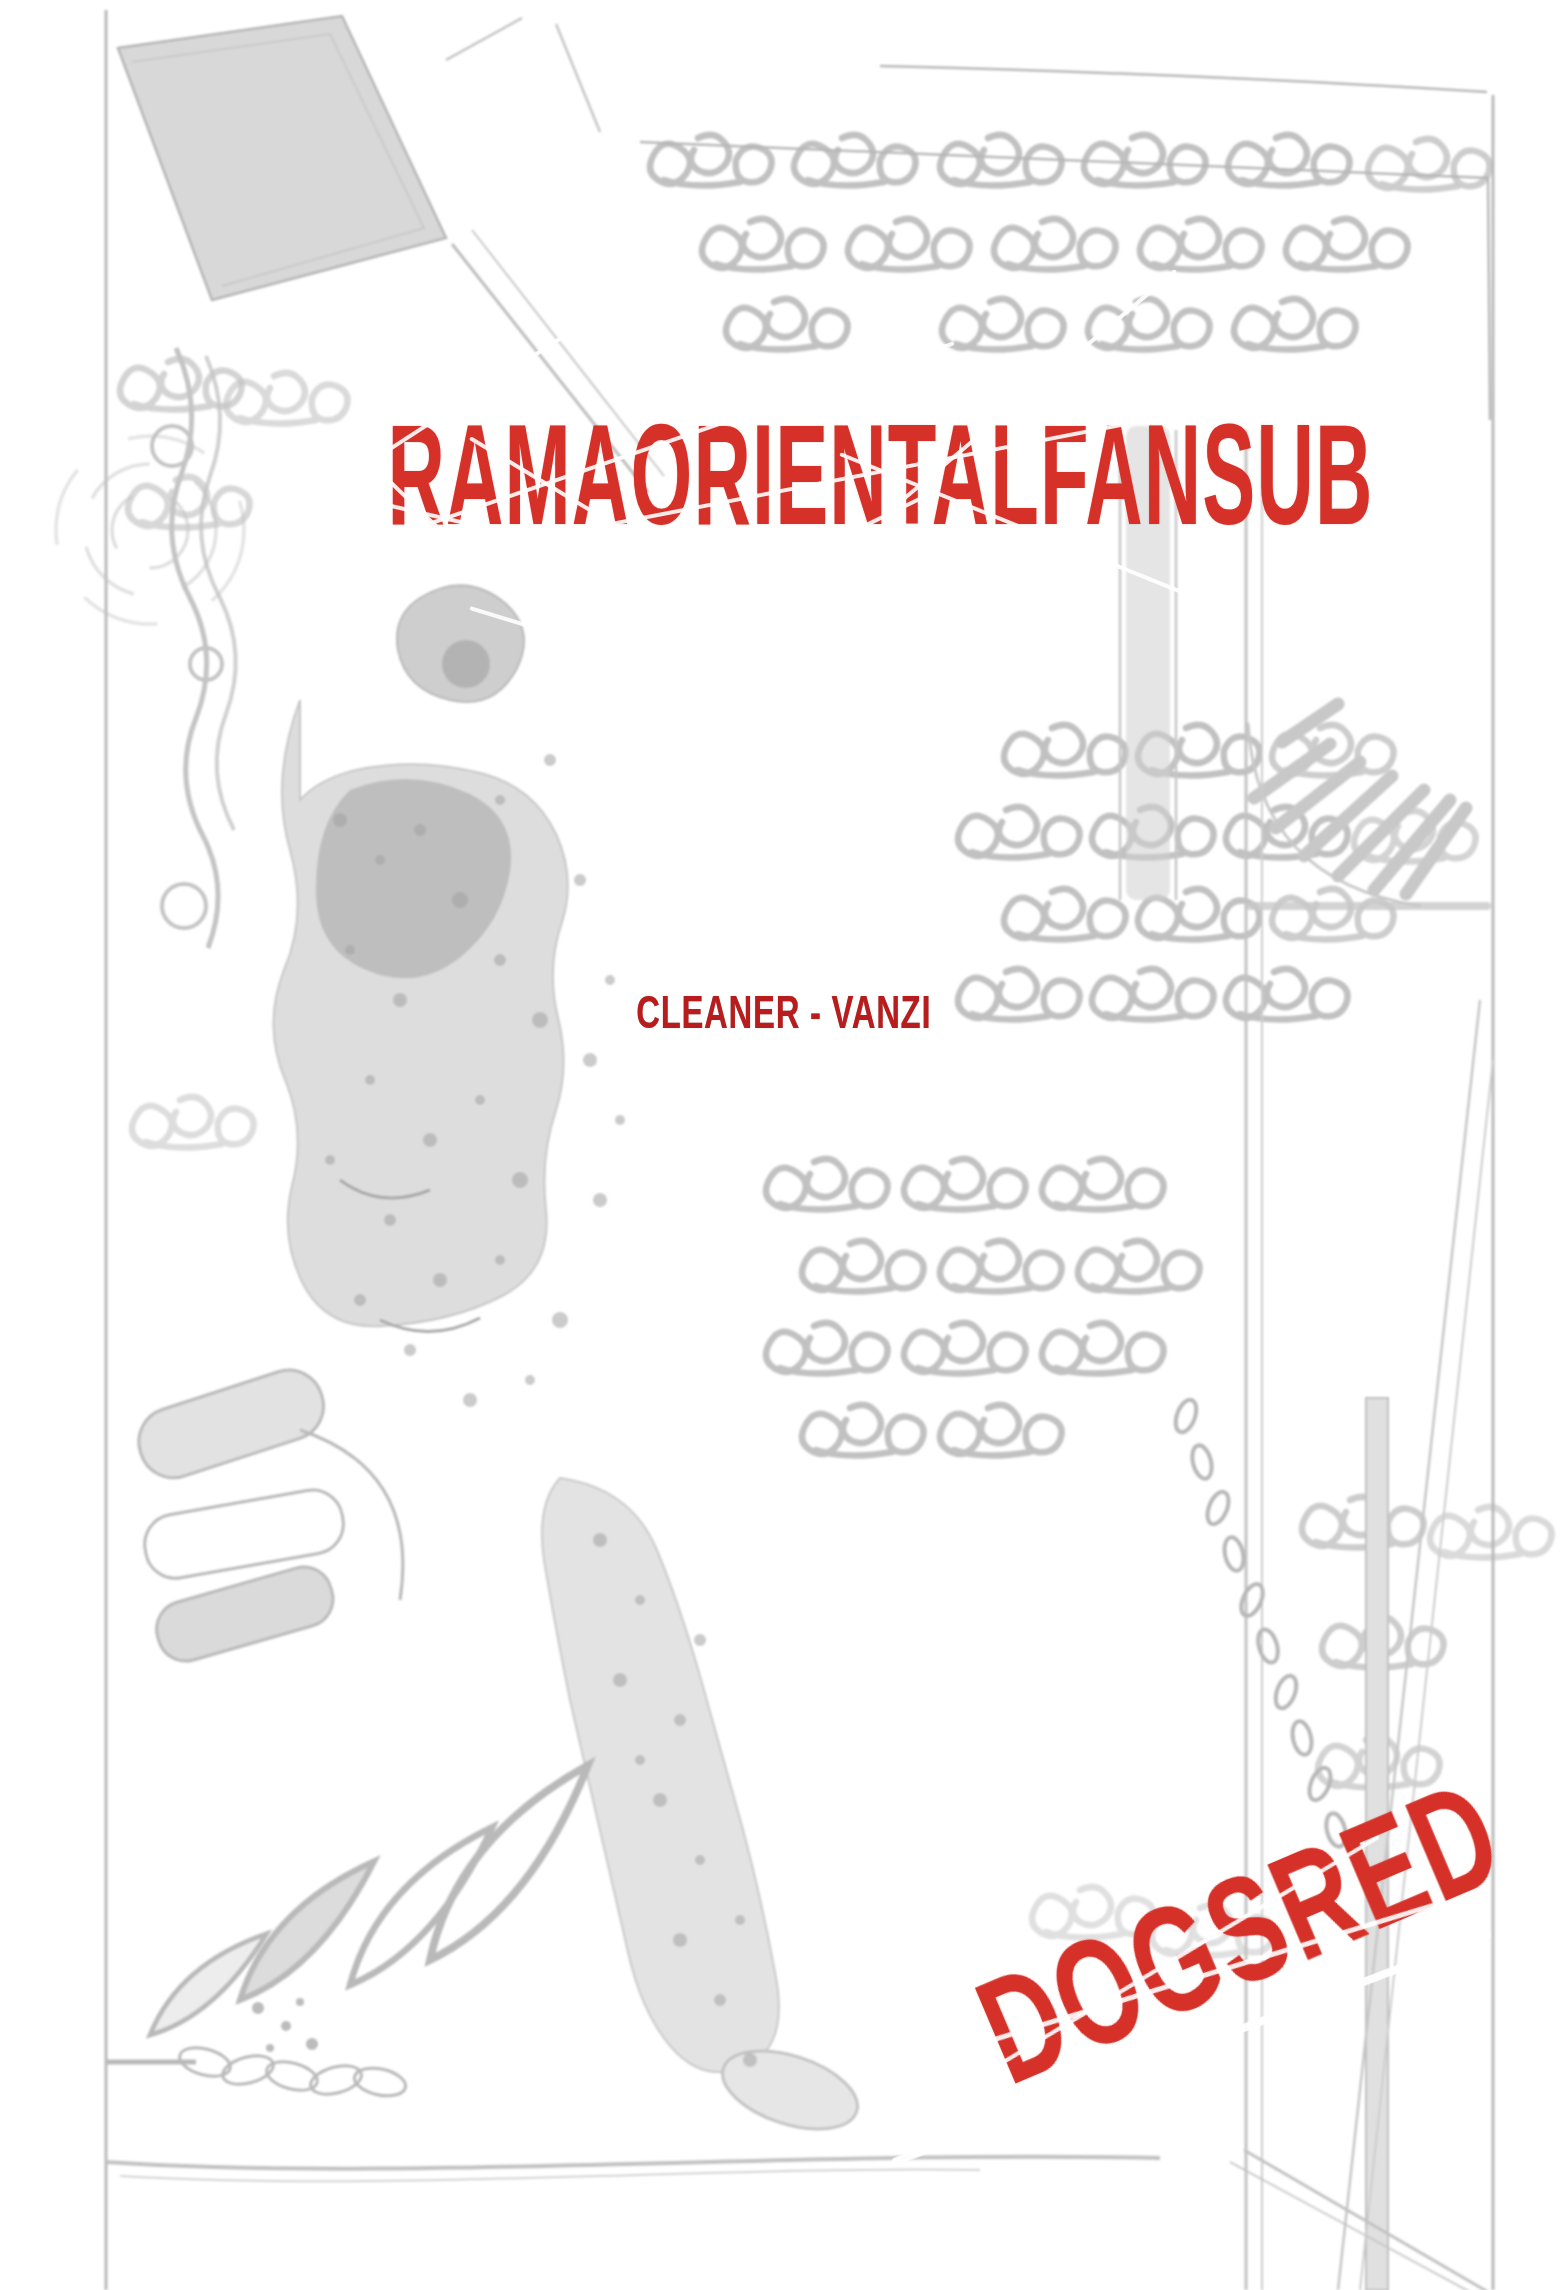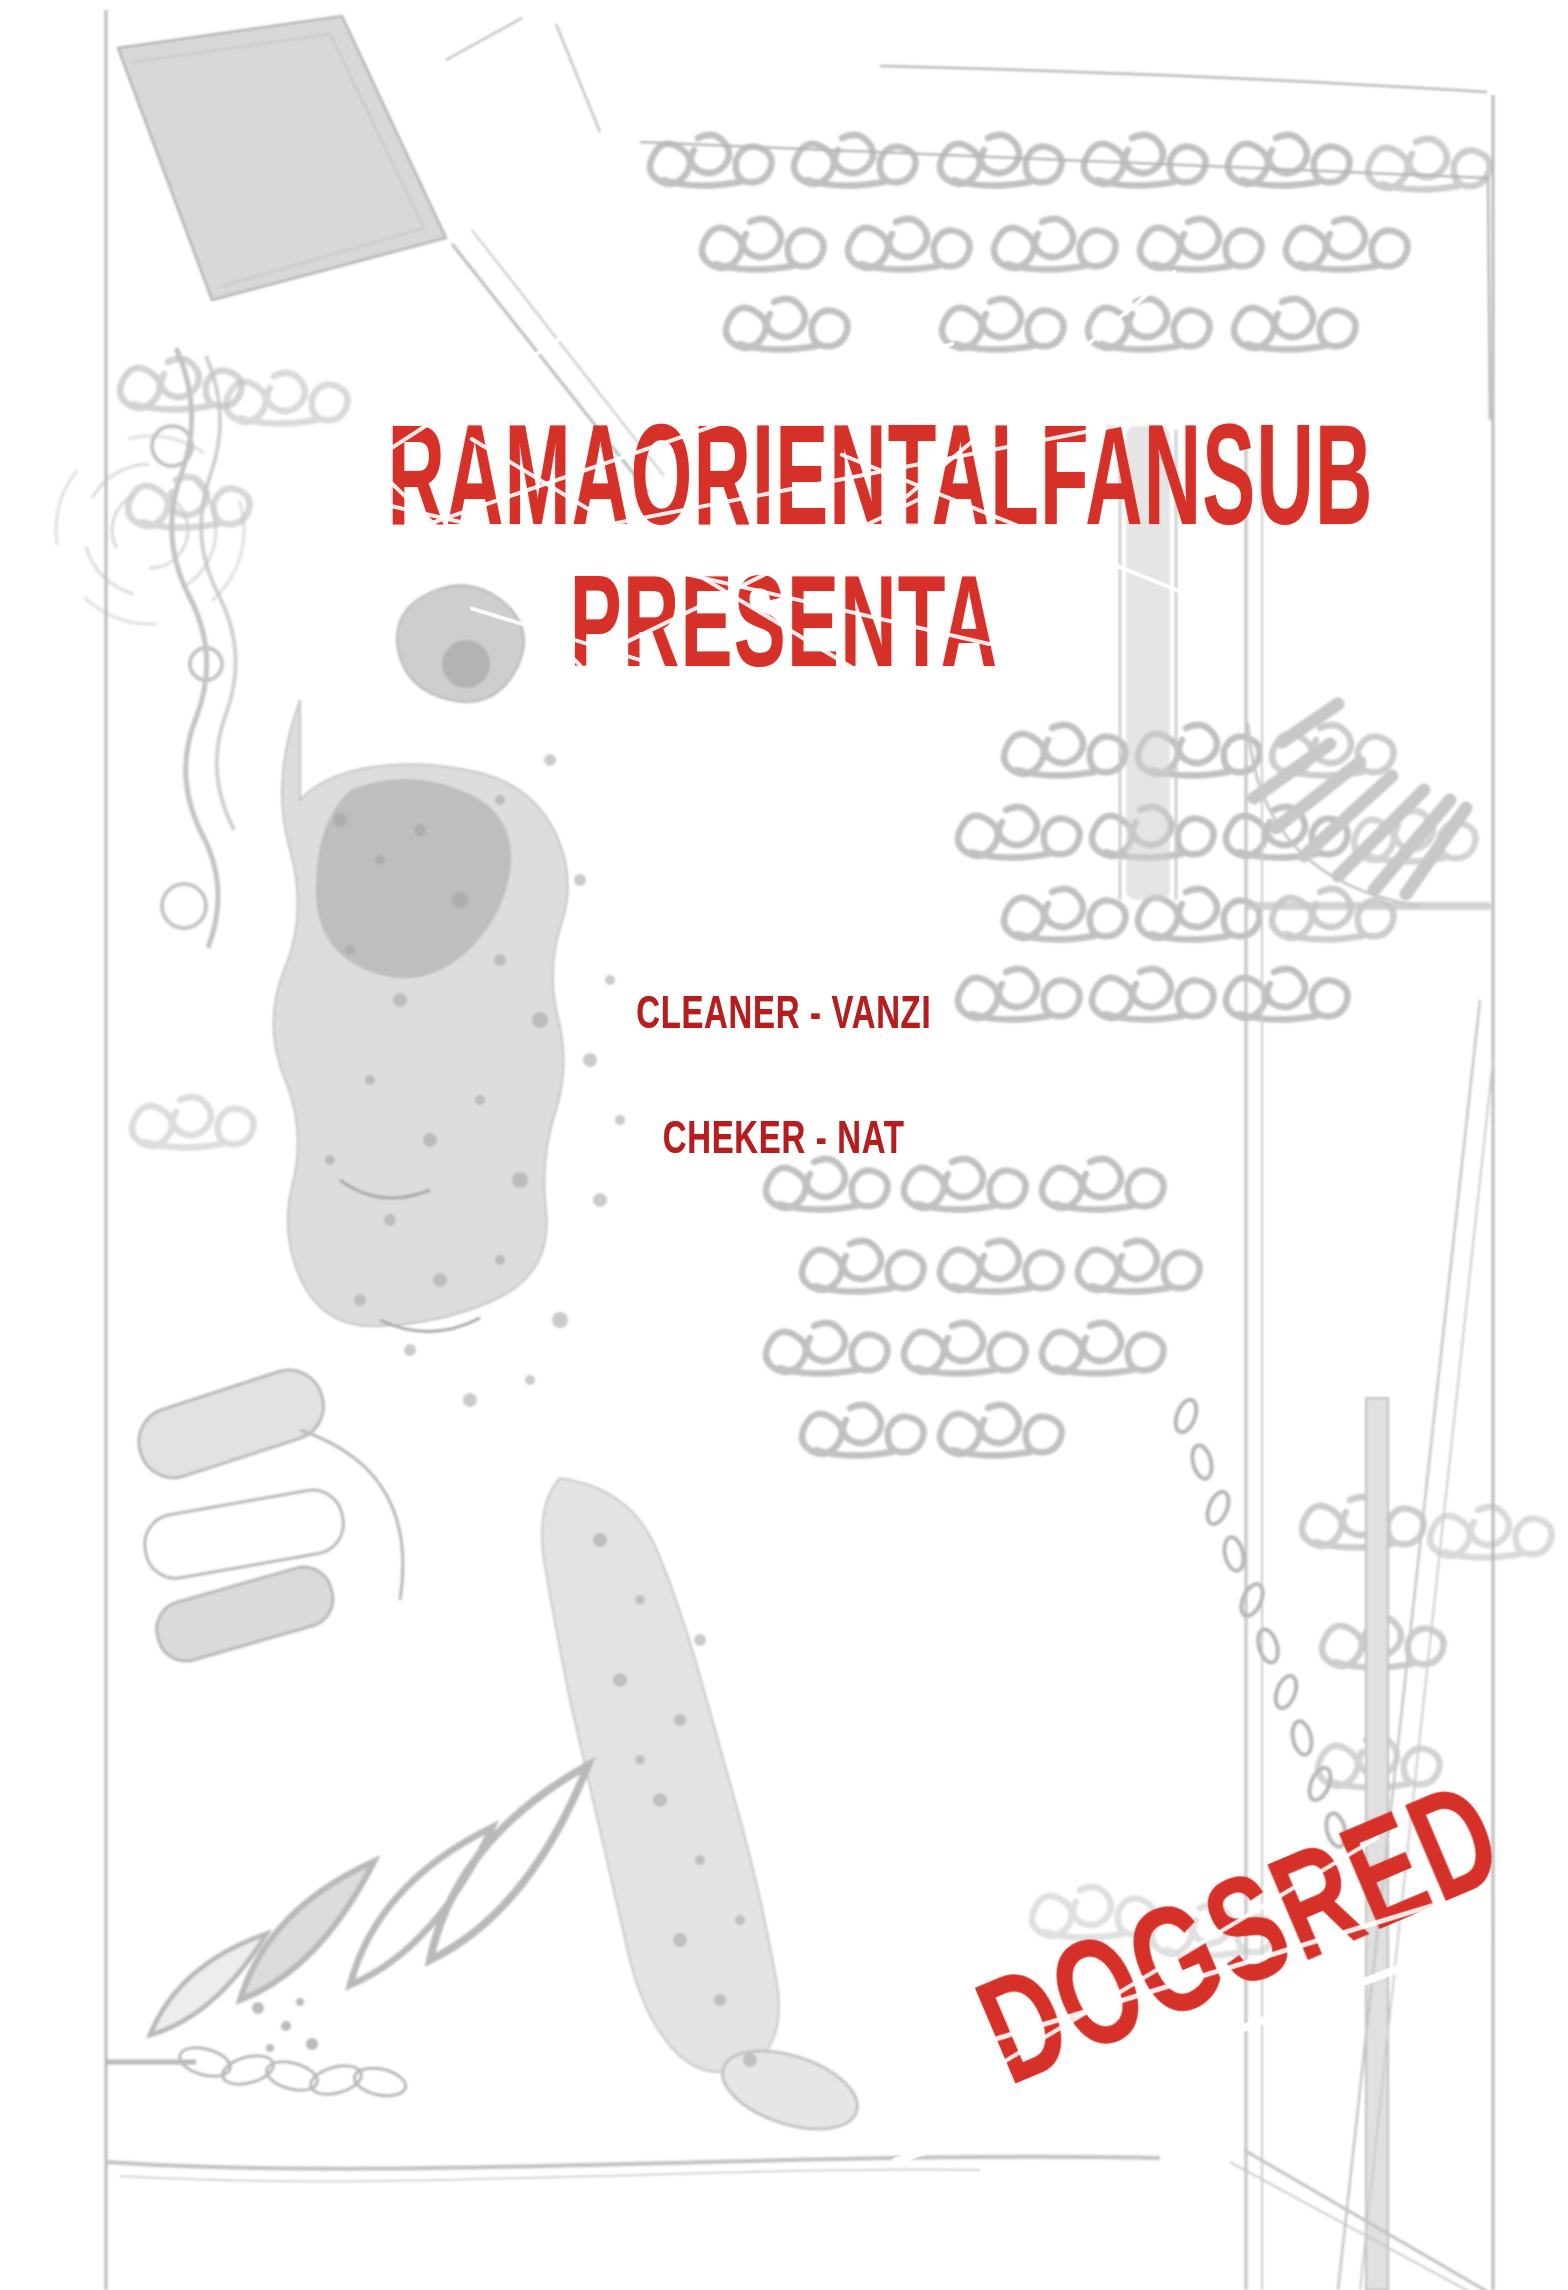--- a/index.html
+++ b/index.html
@@ -264,43 +264,37 @@
         <path d="M120 2176 C 400 2192 700 2166 980 2170" stroke-width="2" opacity=".7"></path>
         <line x1="1244" y1="2150" x2="1488" y2="2292" stroke-width="3"></line>
         <line x1="1230" y1="2162" x2="1470" y2="2292" stroke-width="2" opacity=".8"></line>
       </g>
     </g>
   </svg>
 
   <div class="txt red title1">
     <span>RAMAORIENTALFANSUB</span>
   </div>
-  <div class="txt red title2">
-    <span>PRESENTA</span>
-  </div>
 
   <div>
     <div class="scr" style="left:270px;top:476px;width:740px;transform:rotate(13deg)"></div>
     <div class="scr" style="left:330px;top:556px;width:660px;transform:rotate(-19deg)"></div>
     <div class="scr" style="left:470px;top:436px;width:600px;transform:rotate(31deg)"></div>
     <div class="scr" style="left:560px;top:532px;width:700px;transform:rotate(-11deg)"></div>
     <div class="scr" style="left:840px;top:452px;width:430px;transform:rotate(22deg)"></div>
     <div class="scr" style="left:290px;top:512px;width:360px;transform:rotate(-33deg)"></div>
     <div class="scr" style="left:470px;top:606px;width:500px;transform:rotate(17deg)"></div>
     <div class="scr" style="left:610px;top:648px;width:360px;transform:rotate(-26deg)"></div>
     <div class="scr" style="left:380px;top:470px;width:280px;transform:rotate(44deg)"></div>
     <div class="scr" style="left:900px;top:500px;width:360px;transform:rotate(-40deg)"></div>
   </div>
 
   <div class="txt blk credit c1">
     <span>CLEANER - VANZI</span>
   </div>
-  <div class="txt blk credit c3">
-    <span>CHEKER - NAT</span>
-  </div>
 
 
   <div class="watermark red">
     <span>DOGSRED</span>
     <div class="scr" style="left:10px;top:64px;width:580px;height:5px;transform:rotate(6deg)"></div>
     <div class="scr" style="left:40px;top:112px;width:520px;transform:rotate(-8deg)"></div>
     <div class="scr" style="left:-20px;top:148px;width:640px;height:8px;transform:rotate(2deg);opacity:.95"></div>
   </div>
 
 </div>

